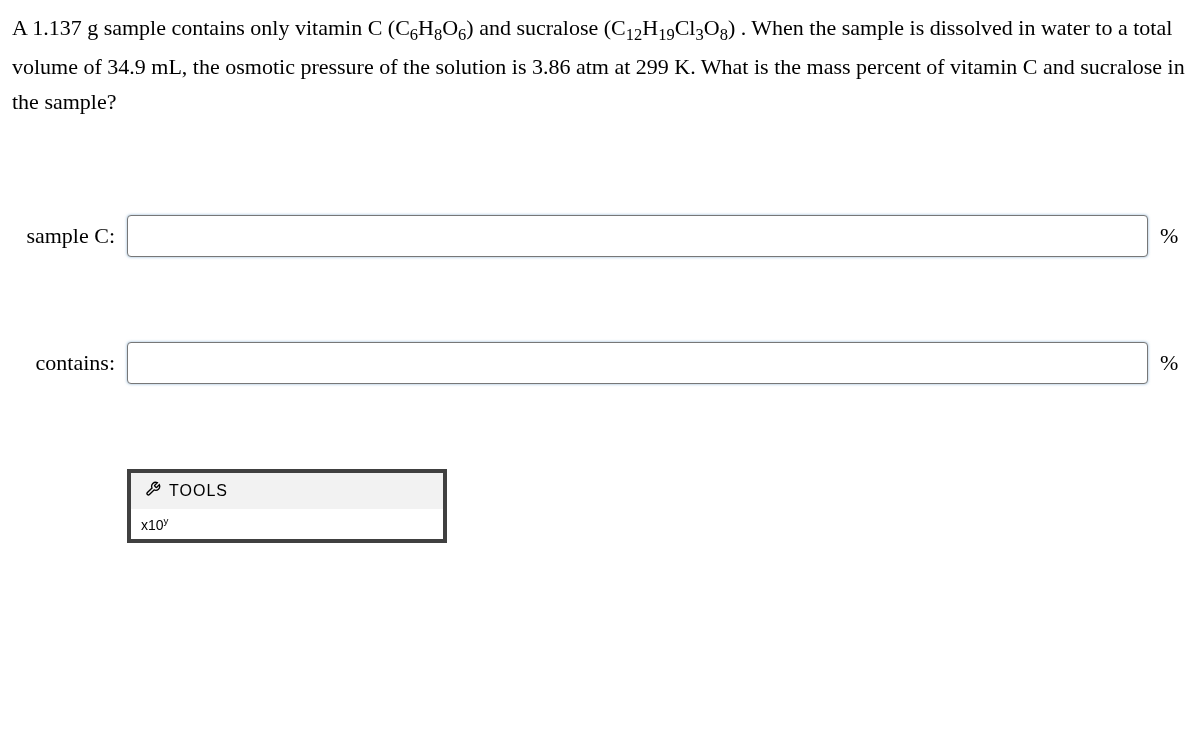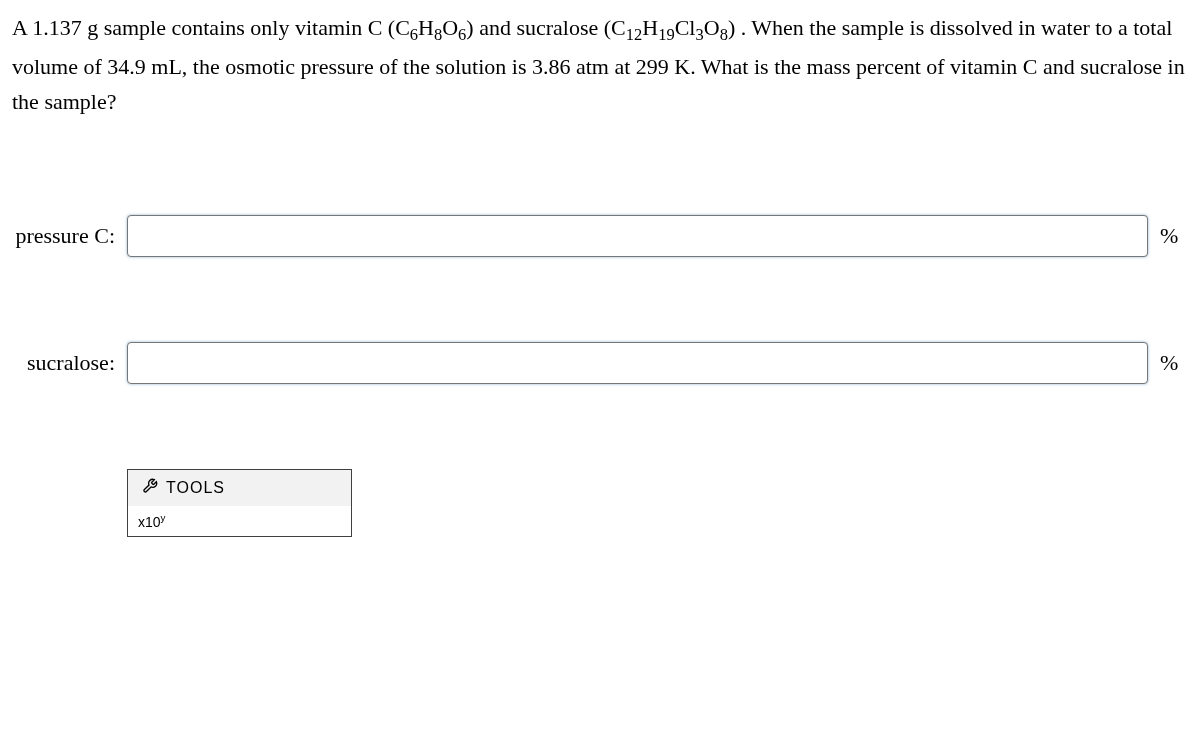--- a/index.html
+++ b/index.html
@@ -47,22 +47,22 @@
       font-size: 18px;
       outline: none;
     }
     .unit {
       width: 40px;
       padding-left: 12px;
       font-size: 22px;
     }
     .tools-box {
       margin-left: 115px;
-      width: 225px;
-      border: 1px solid #404040;
+      width: 320px;
+      border: 4px solid #404040;
     }
     .tools-header {
       background: #f2f2f2;
       padding: 8px 14px;
       font-family: Arial, Helvetica, sans-serif;
       font-size: 16px;
       letter-spacing: 1px;
       display: flex;
       align-items: center;
       gap: 8px;
@@ -80,27 +80,27 @@
     }
   </style>
 </head>
 <body>
 
 <div class="question">
   <span>A 1.137 g sample contains only vitamin C (C</span><sub>6</sub><span>H</span><sub>8</sub><span>O</span><sub>6</sub><span>) and sucralose (C</span><sub>12</sub><span>H</span><sub>19</sub><span>Cl</span><sub>3</sub><span>O</span><sub>8</sub><span>) . When the sample is dissolved in water to a total volume of 34.9 mL, the osmotic pressure of the solution is 3.86 atm at 299 K. What is the mass percent of vitamin C and sucralose in the sample?</span>
 </div>
 
 <div class="answer-row">
-  <div class="answer-label">pressure C:</div>
+  <div class="answer-label">sample C:</div>
   <input type="text" class="answer-input" value="" style="">
   <div class="unit">%</div>
 </div>
 
 <div class="answer-row">
-  <div class="answer-label">sucralose:</div>
+  <div class="answer-label">contains:</div>
   <input type="text" class="answer-input" value="" style="">
   <div class="unit">%</div>
 </div>
 
 <div class="tools-box">
   <div class="tools-header">
     <span class="wrench-icon">
       <svg width="16" height="16" viewBox="0 0 24 24" fill="none" stroke="#000" stroke-width="2">
         <path d="M14.7 6.3a1 1 0 0 0 0 1.4l1.6 1.6a1 1 0 0 0 1.4 0l3.77-3.77a6 6 0 0 1-7.94 7.94l-6.91 6.91a2.12 2.12 0 0 1-3-3l6.91-6.91a6 6 0 0 1 7.94-7.94l-3.76 3.76z"></path>
       </svg>

